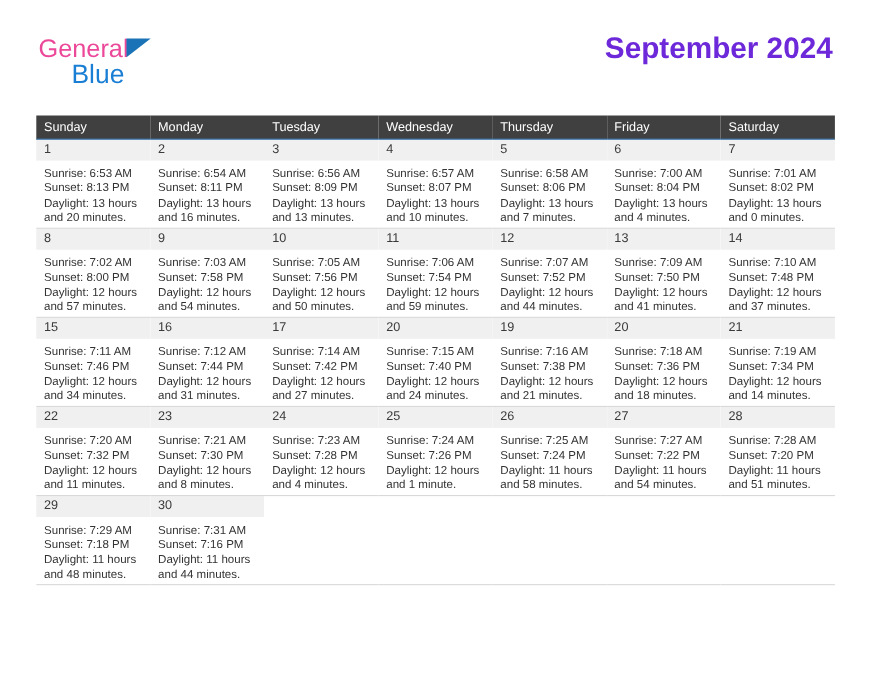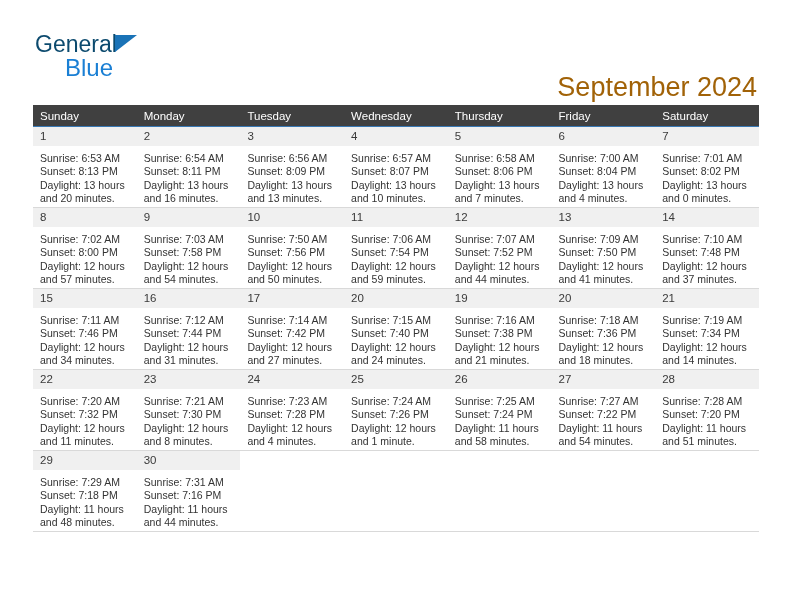--- a/index.html
+++ b/index.html
@@ -34,21 +34,21 @@
     left: 35px;
     top: 33px;
     width: 180px;
     height: 48px;
     line-height: 1;
   }
   .logo-row1 {
     position: relative;
     font-size: 23px;
     letter-spacing: 0px;
-    color: #0c4a6e;
+    color: #ec4899;
     height: 24px;
     white-space: nowrap;
   }
   .logo-tri {
     display: inline-block;
     vertical-align: top;
     width: 0;
     height: 0;
     margin-left: -2px;
     border-left: 22px solid #1a73b7;
@@ -64,25 +64,24 @@
     height: 24px;
   }
   .title-block {
     position: absolute;
     right: 35px;
     top: 28px;
     text-align: right;
   }
   .cal-title {
     font-size: 27px;
-    color: #a16207;
-    font-weight: normal;
+    color: #6d28d9;
+    font-weight: bold;
     line-height: 32px;
     white-space: nowrap;
-    margin-top: 43px;
   }
   .cal-subtitle {
     font-size: 14.5px;
     color: #2b2b2b;
     line-height: 20px;
     margin-top: 5px;
     white-space: nowrap;
   }
 
   
@@ -251,21 +250,21 @@
             <div class="details">
               <div>Sunrise: 7:03 AM</div>
               <div>Sunset: 7:58 PM</div>
               <div>Daylight: 12 hours</div>
               <div>and 54 minutes.</div>
             </div>
           </td>
           <td>
             <div class="daynum">10</div>
             <div class="details">
-              <div>Sunrise: 7:50 AM</div>
+              <div>Sunrise: 7:05 AM</div>
               <div>Sunset: 7:56 PM</div>
               <div>Daylight: 12 hours</div>
               <div>and 50 minutes.</div>
             </div>
           </td>
           <td>
             <div class="daynum">11</div>
             <div class="details">
               <div>Sunrise: 7:06 AM</div>
               <div>Sunset: 7:54 PM</div>

